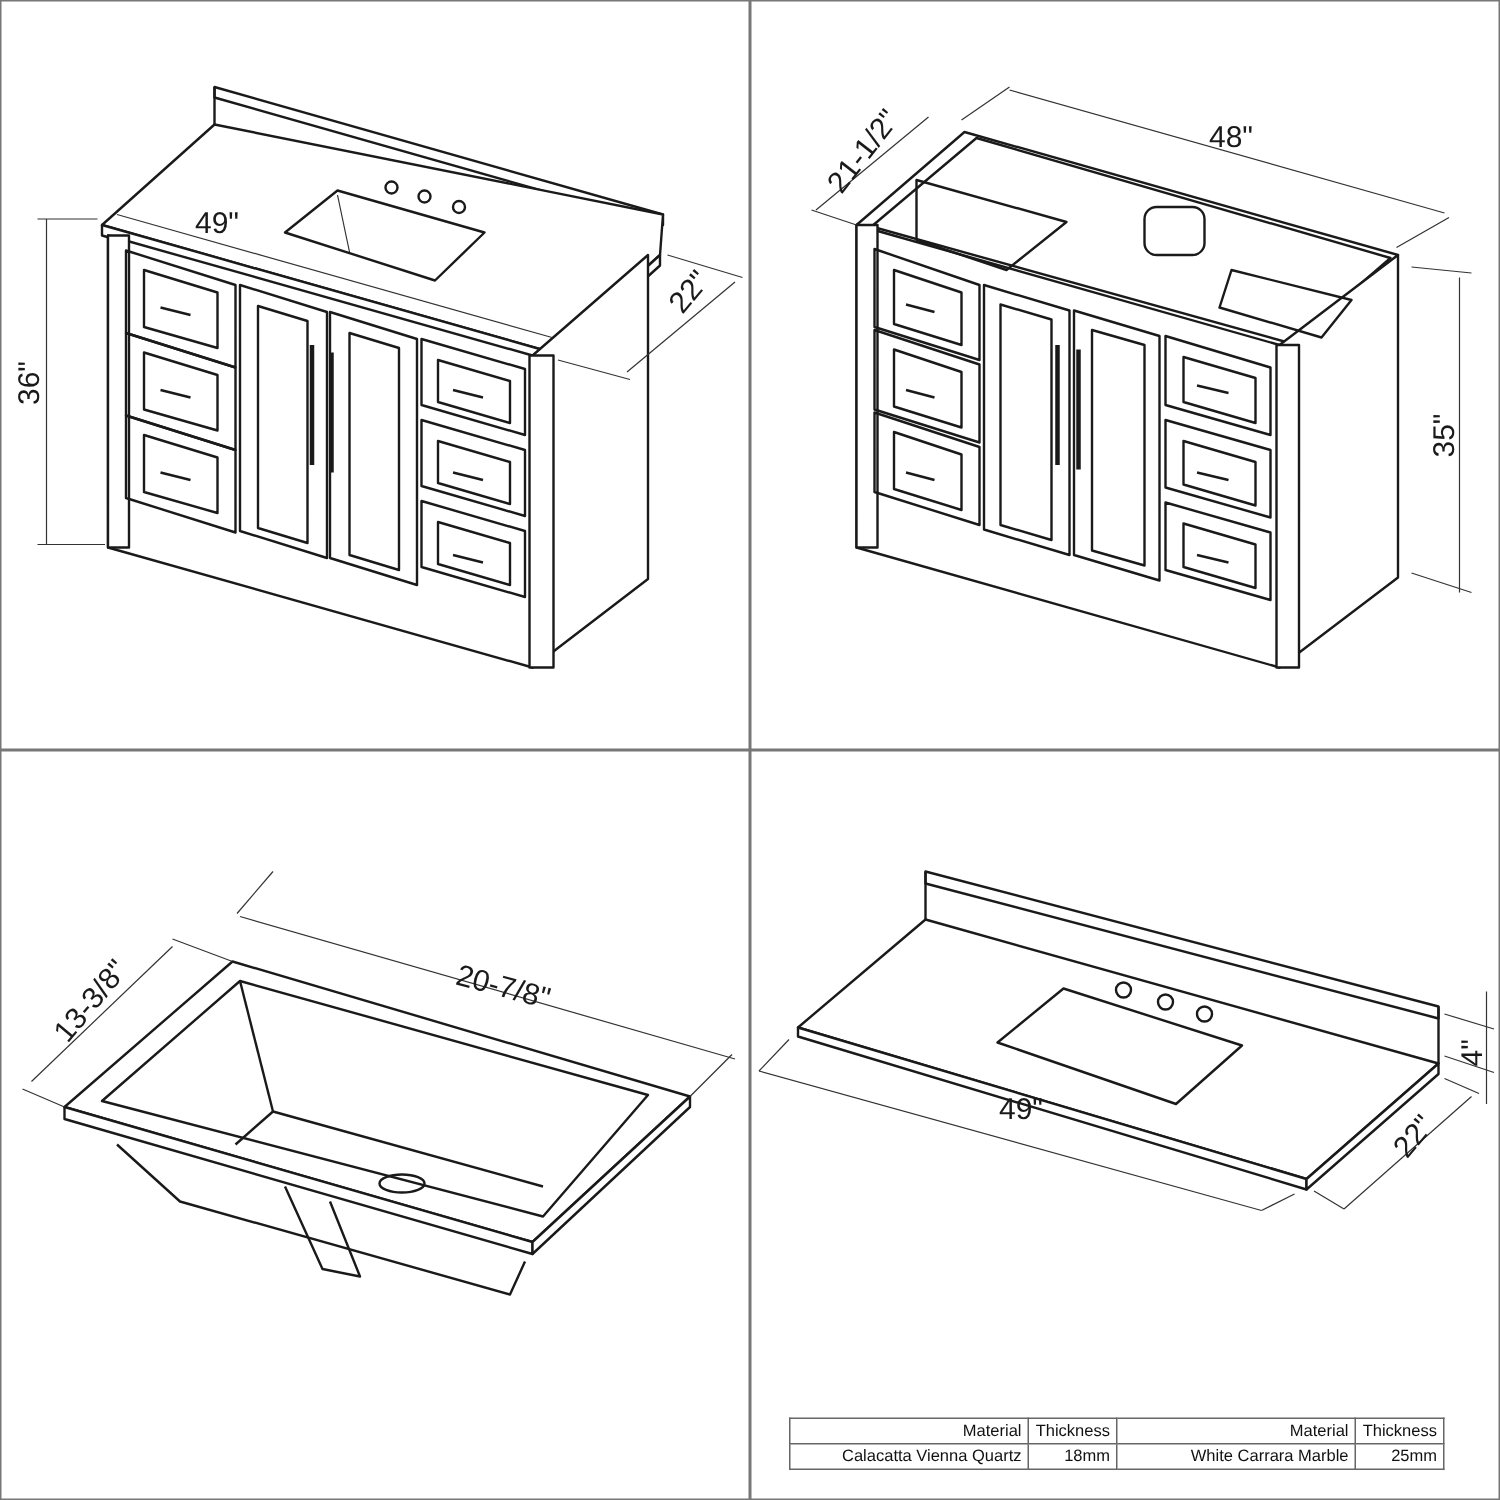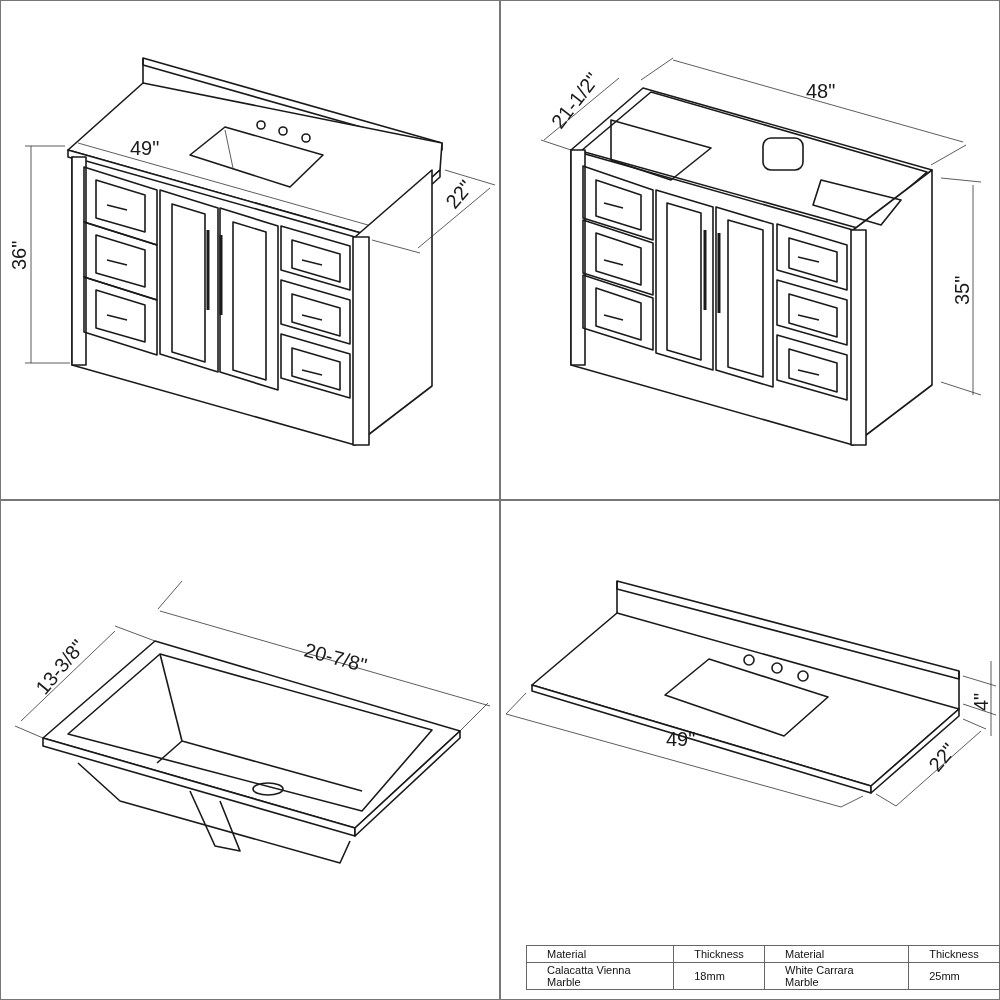--- a/index.html
+++ b/index.html
@@ -7,21 +7,21 @@
   .frame { position: absolute; left: 0; top: 0; width: 998px; height: 998px; border: 1px solid #777; }
   .divider-v { position: absolute; left: 499px; top: 0; width: 2px; height: 1000px; background: #777; }
   .divider-h { position: absolute; left: 0; top: 499px; width: 1000px; height: 2px; background: #777; }
   .panel { position: absolute; width: 499px; height: 499px; }
   .panel svg { position: absolute; left: 0; top: 0; }
   .dim { font-family: "Liberation Sans", sans-serif; font-size: 20px; fill: #1a1a1a; }
   .ln { stroke: #1a1a1a; fill: none; stroke-width: 1.6; stroke-linejoin: round; }
   .ln-w { stroke: #1a1a1a; fill: #fff; stroke-width: 1.6; stroke-linejoin: round; }
   .thin { stroke: #333; fill: none; stroke-width: 0.8; }
   .spec-table { position: absolute; left: 526px; top: 945px; border-collapse: collapse; font-size: 11px; color: #111; }
-  .spec-table td, .spec-table th { border: 1px solid #666; padding: 1px 20px; text-align: left; font-weight: normal; height: 14px; }
+  .spec-table td, .spec-table th { border: 1px solid #666; padding: 1px 4px; text-align: right; font-weight: normal; height: 14px; }
 </style>
 </head>
 <body>
 
 <div class="frame"></div>
 <div class="divider-v"></div>
 <div class="divider-h"></div>
 
 <div class="panel" style="left:0;top:0;">
   <svg width="499" height="499">
@@ -203,19 +203,19 @@
 
 <table class="spec-table">
   <tbody>
       <tr>
     <th style="width:150px">Material</th>
     <th style="width:50px">Thickness</th>
     <th style="width:150px">Material</th>
     <th style="width:50px">Thickness</th>
   </tr>
   <tr>
-    <td>Calacatta Vienna Marble</td>
+    <td>Calacatta Vienna Quartz</td>
     <td>18mm</td>
     <td>White Carrara Marble</td>
     <td>25mm</td>
   </tr>
 </tbody>
   </table>
 
 </body></html>

